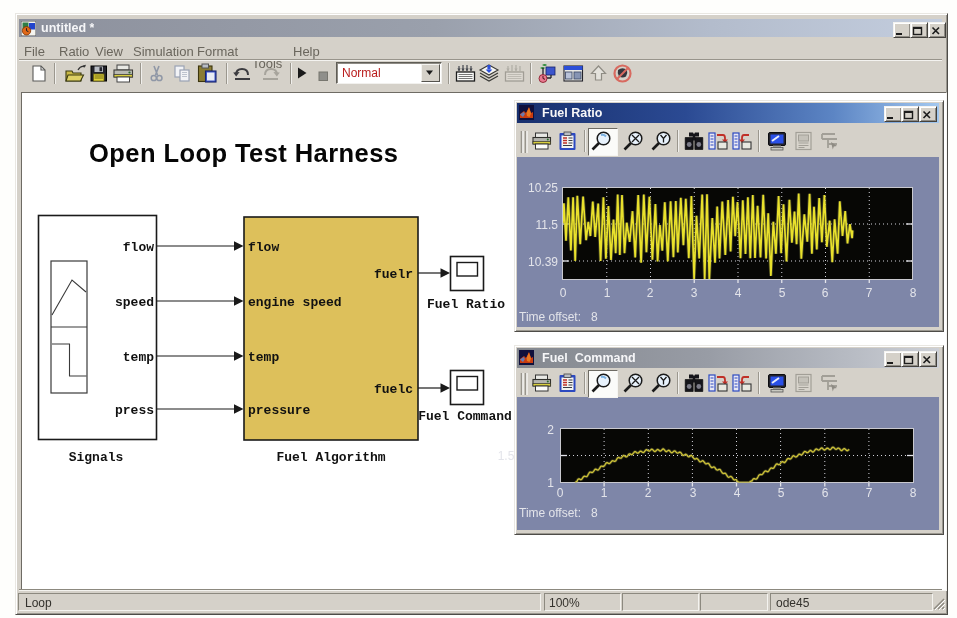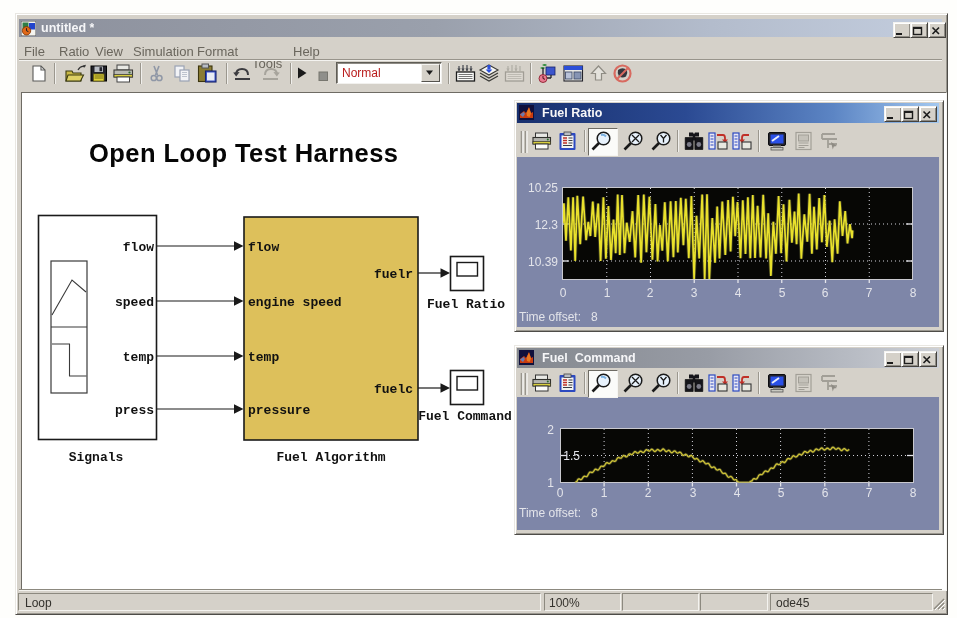--- a/index.html
+++ b/index.html
@@ -379,21 +379,21 @@
  </g>
  <clipPath id="cp1">
       <rect x="46" y="31" width="349" height="91"></rect>
     </clipPath>
  <g clip-path="url(#cp1)">
   <path d="M563.0 223.2 L563.9 203.4 L566.0 240.8 L568.3 197.4 L570.9 250.5 L573.1 197.3 L575.2 260.9 L577.3 195.9 L580.2 244.1 L583.1 196.5 L586.1 240.2 L588.3 221.9 L590.4 236.0 L592.8 201.5 L595.2 237.0 L598.2 203.5 L600.6 260.9 L603.4 197.3 L605.9 258.7 L608.4 206.0 L611.0 260.0 L613.5 219.5 L615.7 253.2 L617.7 194.5 L619.8 255.0 L622.0 195.0 L624.5 253.2 L626.7 222.7 L629.7 241.9 L632.5 211.2 L635.2 257.4 L638.2 195.0 L641.1 262.8 L643.8 194.6 L646.4 252.3 L649.4 196.7 L652.4 259.6 L655.4 204.0 L657.6 261.5 L659.9 225.0 L662.3 250.7 L664.8 202.2 L667.8 261.4 L670.6 201.4 L673.4 257.1 L675.8 201.1 L677.8 252.4 L680.8 197.8 L683.4 245.2 L685.8 198.7 L688.8 258.1 L691.4 196.0 L694.1 279.0 L696.5 215.7 L699.2 258.4 L702.2 194.6 L704.7 279.0 L707.0 194.3 L709.3 279.0 L712.3 218.1 L715.0 262.7 L717.2 206.5 L719.5 258.5 L722.3 201.6 L725.3 254.9 L728.1 200.0 L730.6 251.5 L732.9 196.7 L735.2 236.1 L737.5 202.0 L740.5 258.2 L742.8 200.4 L745.5 254.0 L747.9 197.4 L750.3 258.2 L752.8 195.0 L755.0 257.9 L757.6 205.8 L760.5 257.4 L763.2 194.8 L766.1 258.4 L768.2 213.2 L770.9 275.9 L773.3 221.7 L775.9 253.8 L778.6 196.0 L781.1 253.1 L783.5 204.3 L786.5 261.4 L789.4 199.8 L791.9 242.7 L794.5 211.6 L796.6 244.2 L798.7 193.5 L801.3 258.6 L804.3 214.3 L807.3 241.7 L809.6 193.8 L811.9 253.7 L814.0 206.7 L816.8 249.5 L819.2 198.1 L821.9 242.3 L824.4 195.0 L826.8 246.8 L829.7 220.7 L832.3 262.1 L834.6 219.4 L837.6 253.6 L839.8 201.3 L842.5 236.0 L845.2 211.0 L847.5 243.5 L849.9 224.2 L852.1 238.2 L852.6 230.4" transform="translate(-517,-157)" fill="none" stroke="#76763c" stroke-width="3.4" opacity="0.5"></path>
   <path d="M563.0 223.2 L563.9 203.4 L566.0 240.8 L568.3 197.4 L570.9 250.5 L573.1 197.3 L575.2 260.9 L577.3 195.9 L580.2 244.1 L583.1 196.5 L586.1 240.2 L588.3 221.9 L590.4 236.0 L592.8 201.5 L595.2 237.0 L598.2 203.5 L600.6 260.9 L603.4 197.3 L605.9 258.7 L608.4 206.0 L611.0 260.0 L613.5 219.5 L615.7 253.2 L617.7 194.5 L619.8 255.0 L622.0 195.0 L624.5 253.2 L626.7 222.7 L629.7 241.9 L632.5 211.2 L635.2 257.4 L638.2 195.0 L641.1 262.8 L643.8 194.6 L646.4 252.3 L649.4 196.7 L652.4 259.6 L655.4 204.0 L657.6 261.5 L659.9 225.0 L662.3 250.7 L664.8 202.2 L667.8 261.4 L670.6 201.4 L673.4 257.1 L675.8 201.1 L677.8 252.4 L680.8 197.8 L683.4 245.2 L685.8 198.7 L688.8 258.1 L691.4 196.0 L694.1 279.0 L696.5 215.7 L699.2 258.4 L702.2 194.6 L704.7 279.0 L707.0 194.3 L709.3 279.0 L712.3 218.1 L715.0 262.7 L717.2 206.5 L719.5 258.5 L722.3 201.6 L725.3 254.9 L728.1 200.0 L730.6 251.5 L732.9 196.7 L735.2 236.1 L737.5 202.0 L740.5 258.2 L742.8 200.4 L745.5 254.0 L747.9 197.4 L750.3 258.2 L752.8 195.0 L755.0 257.9 L757.6 205.8 L760.5 257.4 L763.2 194.8 L766.1 258.4 L768.2 213.2 L770.9 275.9 L773.3 221.7 L775.9 253.8 L778.6 196.0 L781.1 253.1 L783.5 204.3 L786.5 261.4 L789.4 199.8 L791.9 242.7 L794.5 211.6 L796.6 244.2 L798.7 193.5 L801.3 258.6 L804.3 214.3 L807.3 241.7 L809.6 193.8 L811.9 253.7 L814.0 206.7 L816.8 249.5 L819.2 198.1 L821.9 242.3 L824.4 195.0 L826.8 246.8 L829.7 220.7 L832.3 262.1 L834.6 219.4 L837.6 253.6 L839.8 201.3 L842.5 236.0 L845.2 211.0 L847.5 243.5 L849.9 224.2 L852.1 238.2 L852.6 230.4" transform="translate(-517,-157)" fill="none" stroke="#e9e12c" stroke-width="1.7"></path>
  </g>
 </svg>
 <div class="glab" style="left:514px;top:181px;width:44px;text-align:right">10.25</div>
-<div class="glab" style="left:514px;top:218px;width:44px;text-align:right">12.3</div>
+<div class="glab" style="left:514px;top:218px;width:44px;text-align:right">11.5</div>
 <div class="glab" style="left:514px;top:255px;width:44px;text-align:right">10.39</div>
 <div class="glab" style="left:553px;top:286px;width:20px;text-align:center">0</div>
 <div class="glab" style="left:597px;top:286px;width:20px;text-align:center">1</div>
 <div class="glab" style="left:640px;top:286px;width:20px;text-align:center">2</div>
 <div class="glab" style="left:684px;top:286px;width:20px;text-align:center">3</div>
 <div class="glab" style="left:728px;top:286px;width:20px;text-align:center">4</div>
 <div class="glab" style="left:772px;top:286px;width:20px;text-align:center">5</div>
 <div class="glab" style="left:815px;top:286px;width:20px;text-align:center">6</div>
 <div class="glab" style="left:859px;top:286px;width:20px;text-align:center">7</div>
 <div class="glab" style="left:903px;top:286px;width:20px;text-align:center">8</div>
@@ -521,21 +521,21 @@
  </g>
  <clipPath id="cp2">
       <rect x="44" y="32" width="352" height="53.5"></rect>
     </clipPath>
  <g clip-path="url(#cp2)">
   <path d="M575.0 482.5 L575.5 482.2 L576.1 481.8 L576.6 481.5 L577.1 481.2 L577.6 479.8 L578.2 479.2 L578.7 478.9 L579.2 479.0 L579.8 479.2 L580.3 479.5 L580.8 479.7 L581.4 479.5 L581.9 479.1 L582.4 478.3 L582.9 477.5 L583.5 476.8 L584.0 476.4 L584.5 476.2 L585.1 476.3 L585.6 476.5 L586.1 476.7 L586.7 476.6 L587.2 476.2 L587.7 475.4 L588.2 474.5 L588.8 473.5 L589.3 472.7 L589.8 472.2 L590.4 472.1 L590.9 472.2 L591.4 472.4 L591.9 472.5 L592.5 472.4 L593.0 472.0 L593.5 471.4 L594.1 470.6 L594.6 469.8 L595.1 469.3 L595.7 469.1 L596.2 469.3 L596.7 469.6 L597.2 469.9 L597.8 470.1 L598.3 469.9 L598.8 469.4 L599.4 468.6 L599.9 467.8 L600.4 467.0 L600.9 466.4 L601.5 466.2 L602.0 466.2 L602.5 466.4 L603.1 466.5 L603.6 466.4 L604.1 466.1 L604.7 465.4 L605.2 464.5 L605.7 463.7 L606.2 463.0 L606.8 462.6 L607.3 462.6 L607.8 462.9 L608.4 463.3 L608.9 463.5 L609.4 463.6 L609.9 463.3 L610.5 462.8 L611.0 462.1 L611.5 461.4 L612.1 460.9 L612.6 460.7 L613.1 460.8 L613.7 461.0 L614.2 461.3 L614.7 461.4 L615.2 461.2 L615.8 460.7 L616.3 459.9 L616.8 459.0 L617.4 458.2 L617.9 457.7 L618.4 457.5 L619.0 457.6 L619.5 457.9 L620.0 458.1 L620.5 458.2 L621.1 458.1 L621.6 457.6 L622.1 456.9 L622.7 456.2 L623.2 455.7 L623.7 455.5 L624.2 455.6 L624.8 456.0 L625.3 456.4 L625.8 456.8 L626.4 456.9 L626.9 456.7 L627.4 456.1 L628.0 455.4 L628.5 454.7 L629.0 454.1 L629.5 453.9 L630.1 454.0 L630.6 454.2 L631.1 454.5 L631.7 454.7 L632.2 454.5 L632.7 454.1 L633.2 453.4 L633.8 452.7 L634.3 452.0 L634.8 451.7 L635.4 451.6 L635.9 451.9 L636.4 452.4 L637.0 452.9 L637.5 453.2 L638.0 453.2 L638.5 452.9 L639.1 452.3 L639.6 451.8 L640.1 451.3 L640.7 451.1 L641.2 451.3 L641.7 451.7 L642.2 452.1 L642.8 452.5 L643.3 452.6 L643.8 452.3 L644.4 451.8 L644.9 451.1 L645.4 450.4 L646.0 449.9 L646.5 449.7 L647.0 449.8 L647.5 450.2 L648.1 450.6 L648.6 451.0 L649.1 451.1 L649.7 450.9 L650.2 450.4 L650.7 449.9 L651.3 449.4 L651.8 449.2 L652.3 449.4 L652.8 449.8 L653.4 450.4 L653.9 451.0 L654.4 451.4 L655.0 451.5 L655.5 451.3 L656.0 450.8 L656.5 450.2 L657.1 449.7 L657.6 449.5 L658.1 449.6 L658.7 450.0 L659.2 450.5 L659.7 450.9 L660.3 451.1 L660.8 450.9 L661.3 450.5 L661.8 449.9 L662.4 449.4 L662.9 449.0 L663.4 449.0 L664.0 449.4 L664.5 449.9 L665.0 450.6 L665.5 451.2 L666.1 451.5 L666.6 451.5 L667.1 451.2 L667.7 450.8 L668.2 450.5 L668.7 450.3 L669.3 450.5 L669.8 451.0 L670.3 451.6 L670.8 452.2 L671.4 452.6 L671.9 452.7 L672.4 452.5 L673.0 452.0 L673.5 451.4 L674.0 451.0 L674.5 450.9 L675.1 451.0 L675.6 451.5 L676.1 452.1 L676.7 452.7 L677.2 453.0 L677.7 453.1 L678.3 452.9 L678.8 452.6 L679.3 452.2 L679.8 452.1 L680.4 452.3 L680.9 452.7 L681.4 453.5 L682.0 454.3 L682.5 455.0 L683.0 455.4 L683.6 455.4 L684.1 455.2 L684.6 454.8 L685.1 454.5 L685.7 454.3 L686.2 454.5 L686.7 454.9 L687.3 455.5 L687.8 456.2 L688.3 456.6 L688.8 456.8 L689.4 456.6 L689.9 456.3 L690.4 455.8 L691.0 455.5 L691.5 455.5 L692.0 455.9 L692.6 456.5 L693.1 457.3 L693.6 458.1 L694.1 458.7 L694.7 459.0 L695.2 459.0 L695.7 458.8 L696.3 458.5 L696.8 458.5 L697.3 458.7 L697.8 459.2 L698.4 459.9 L698.9 460.7 L699.4 461.4 L700.0 461.8 L700.5 461.8 L701.0 461.6 L701.6 461.2 L702.1 460.8 L702.6 460.7 L703.1 460.9 L703.7 461.4 L704.2 462.1 L704.7 462.8 L705.3 463.4 L705.8 463.8 L706.3 463.8 L706.8 463.6 L707.4 463.4 L707.9 463.3 L708.4 463.4 L709.0 463.9 L709.5 464.7 L710.0 465.6 L710.6 466.5 L711.1 467.2 L711.6 467.5 L712.1 467.5 L712.7 467.3 L713.2 467.0 L713.7 466.9 L714.3 467.1 L714.8 467.5 L715.3 468.2 L715.8 469.0 L716.4 469.6 L716.9 470.0 L717.4 470.1 L718.0 469.9 L718.5 469.6 L719.0 469.3 L719.6 469.3 L720.1 469.6 L720.6 470.2 L721.1 471.1 L721.7 472.0 L722.2 472.8 L722.7 473.3 L723.3 473.5 L723.8 473.4 L724.3 473.3 L724.9 473.2 L725.4 473.4 L725.9 473.9 L726.4 474.7 L727.0 475.6 L727.5 476.4 L728.0 477.0 L728.6 477.3 L729.1 477.2 L729.6 477.0 L730.1 476.6 L730.7 476.5 L731.2 476.6 L731.7 477.0 L732.3 477.7 L732.8 478.5 L733.3 479.3 L733.9 479.8 L734.4 480.0 L734.9 479.9 L735.4 479.7 L736.0 479.6 L736.5 479.7 L737.0 481.2 L737.6 481.5 L738.1 481.8 L738.6 482.2 L739.1 482.5 L739.7 482.5 L740.2 482.5 L740.7 482.5 L741.3 482.5 L741.8 482.5 L742.3 482.5 L742.9 482.5 L743.4 482.5 L743.9 482.5 L744.4 482.5 L745.0 482.5 L745.5 482.5 L746.0 482.5 L746.6 482.5 L747.1 482.5 L747.6 482.5 L748.1 482.5 L748.7 482.5 L749.2 482.3 L749.7 481.9 L750.3 481.6 L750.8 481.2 L751.3 480.9 L751.9 481.0 L752.4 480.2 L752.9 479.4 L753.4 478.9 L754.0 478.6 L754.5 478.6 L755.0 478.8 L755.6 479.0 L756.1 479.1 L756.6 478.9 L757.2 478.3 L757.7 477.4 L758.2 476.5 L758.7 475.5 L759.3 474.9 L759.8 474.5 L760.3 474.4 L760.9 474.6 L761.4 474.7 L761.9 474.7 L762.4 474.3 L763.0 473.7 L763.5 472.9 L764.0 472.1 L764.6 471.4 L765.1 471.0 L765.6 470.9 L766.2 471.1 L766.7 471.5 L767.2 471.7 L767.7 471.8 L768.3 471.4 L768.8 470.8 L769.3 470.0 L769.9 469.2 L770.4 468.5 L770.9 468.1 L771.4 468.0 L772.0 468.1 L772.5 468.3 L773.0 468.3 L773.6 468.1 L774.1 467.5 L774.6 466.7 L775.2 465.7 L775.7 464.9 L776.2 464.2 L776.7 464.0 L777.3 464.0 L777.8 464.3 L778.3 464.6 L778.9 464.7 L779.4 464.6 L779.9 464.1 L780.4 463.4 L781.0 462.7 L781.5 462.1 L782.0 461.7 L782.6 461.7 L783.1 461.9 L783.6 462.2 L784.2 462.5 L784.7 462.5 L785.2 462.1 L785.7 461.4 L786.3 460.6 L786.8 459.7 L787.3 459.0 L787.9 458.6 L788.4 458.5 L788.9 458.6 L789.4 458.9 L790.0 459.0 L790.5 458.9 L791.0 458.5 L791.6 457.8 L792.1 457.0 L792.6 456.3 L793.2 455.9 L793.7 455.8 L794.2 456.0 L794.7 456.4 L795.3 456.8 L795.8 457.1 L796.3 457.0 L796.9 456.6 L797.4 456.0 L797.9 455.3 L798.5 454.6 L799.0 454.2 L799.5 454.2 L800.0 454.3 L800.6 454.6 L801.1 454.8 L801.6 454.9 L802.2 454.5 L802.7 453.9 L803.2 453.1 L803.7 452.3 L804.3 451.7 L804.8 451.4 L805.3 451.5 L805.9 451.8 L806.4 452.2 L806.9 452.6 L807.5 452.7 L808.0 452.5 L808.5 452.0 L809.0 451.4 L809.6 450.9 L810.1 450.5 L810.6 450.5 L811.2 450.8 L811.7 451.2 L812.2 451.7 L812.7 452.0 L813.3 451.9 L813.8 451.5 L814.3 450.9 L814.9 450.1 L815.4 449.5 L815.9 449.1 L816.5 449.0 L817.0 449.2 L817.5 449.6 L818.0 450.0 L818.6 450.1 L819.1 450.0 L819.6 449.6 L820.2 449.0 L820.7 448.4 L821.2 448.0 L821.7 447.9 L822.3 448.1 L822.8 448.6 L823.3 449.2 L823.9 449.8 L824.4 450.0 L824.9 449.9 L825.5 449.5 L826.0 449.0 L826.5 448.5 L827.0 448.2 L827.6 448.1 L828.1 448.4 L828.6 448.8 L829.2 449.3 L829.7 449.6 L830.2 449.6 L830.8 449.2 L831.3 448.7 L831.8 448.0 L832.3 447.5 L832.9 447.2 L833.4 447.3 L833.9 447.7 L834.5 448.3 L835.0 448.8 L835.5 449.2 L836.0 449.3 L836.6 449.1 L837.1 448.8 L837.6 448.3 L838.2 448.1 L838.7 448.1 L839.2 448.5 L839.8 449.0 L840.3 449.7 L840.8 450.3 L841.3 450.5 L841.9 450.5 L842.4 450.1 L842.9 449.6 L843.5 449.1 L844.0 448.7 L844.5 448.7 L845.0 449.0 L845.6 449.5 L846.1 450.1 L846.6 450.5 L847.2 450.7 L847.7 450.5 L848.2 450.1 L848.8 449.7 L849.3 449.4" transform="translate(-517,-397)" fill="none" stroke="#6e6e38" stroke-width="2.8" opacity="0.5"></path>
   <path d="M575.0 482.5 L575.5 482.2 L576.1 481.8 L576.6 481.5 L577.1 481.2 L577.6 479.8 L578.2 479.2 L578.7 478.9 L579.2 479.0 L579.8 479.2 L580.3 479.5 L580.8 479.7 L581.4 479.5 L581.9 479.1 L582.4 478.3 L582.9 477.5 L583.5 476.8 L584.0 476.4 L584.5 476.2 L585.1 476.3 L585.6 476.5 L586.1 476.7 L586.7 476.6 L587.2 476.2 L587.7 475.4 L588.2 474.5 L588.8 473.5 L589.3 472.7 L589.8 472.2 L590.4 472.1 L590.9 472.2 L591.4 472.4 L591.9 472.5 L592.5 472.4 L593.0 472.0 L593.5 471.4 L594.1 470.6 L594.6 469.8 L595.1 469.3 L595.7 469.1 L596.2 469.3 L596.7 469.6 L597.2 469.9 L597.8 470.1 L598.3 469.9 L598.8 469.4 L599.4 468.6 L599.9 467.8 L600.4 467.0 L600.9 466.4 L601.5 466.2 L602.0 466.2 L602.5 466.4 L603.1 466.5 L603.6 466.4 L604.1 466.1 L604.7 465.4 L605.2 464.5 L605.7 463.7 L606.2 463.0 L606.8 462.6 L607.3 462.6 L607.8 462.9 L608.4 463.3 L608.9 463.5 L609.4 463.6 L609.9 463.3 L610.5 462.8 L611.0 462.1 L611.5 461.4 L612.1 460.9 L612.6 460.7 L613.1 460.8 L613.7 461.0 L614.2 461.3 L614.7 461.4 L615.2 461.2 L615.8 460.7 L616.3 459.9 L616.8 459.0 L617.4 458.2 L617.9 457.7 L618.4 457.5 L619.0 457.6 L619.5 457.9 L620.0 458.1 L620.5 458.2 L621.1 458.1 L621.6 457.6 L622.1 456.9 L622.7 456.2 L623.2 455.7 L623.7 455.5 L624.2 455.6 L624.8 456.0 L625.3 456.4 L625.8 456.8 L626.4 456.9 L626.9 456.7 L627.4 456.1 L628.0 455.4 L628.5 454.7 L629.0 454.1 L629.5 453.9 L630.1 454.0 L630.6 454.2 L631.1 454.5 L631.7 454.7 L632.2 454.5 L632.7 454.1 L633.2 453.4 L633.8 452.7 L634.3 452.0 L634.8 451.7 L635.4 451.6 L635.9 451.9 L636.4 452.4 L637.0 452.9 L637.5 453.2 L638.0 453.2 L638.5 452.9 L639.1 452.3 L639.6 451.8 L640.1 451.3 L640.7 451.1 L641.2 451.3 L641.7 451.7 L642.2 452.1 L642.8 452.5 L643.3 452.6 L643.8 452.3 L644.4 451.8 L644.9 451.1 L645.4 450.4 L646.0 449.9 L646.5 449.7 L647.0 449.8 L647.5 450.2 L648.1 450.6 L648.6 451.0 L649.1 451.1 L649.7 450.9 L650.2 450.4 L650.7 449.9 L651.3 449.4 L651.8 449.2 L652.3 449.4 L652.8 449.8 L653.4 450.4 L653.9 451.0 L654.4 451.4 L655.0 451.5 L655.5 451.3 L656.0 450.8 L656.5 450.2 L657.1 449.7 L657.6 449.5 L658.1 449.6 L658.7 450.0 L659.2 450.5 L659.7 450.9 L660.3 451.1 L660.8 450.9 L661.3 450.5 L661.8 449.9 L662.4 449.4 L662.9 449.0 L663.4 449.0 L664.0 449.4 L664.5 449.9 L665.0 450.6 L665.5 451.2 L666.1 451.5 L666.6 451.5 L667.1 451.2 L667.7 450.8 L668.2 450.5 L668.7 450.3 L669.3 450.5 L669.8 451.0 L670.3 451.6 L670.8 452.2 L671.4 452.6 L671.9 452.7 L672.4 452.5 L673.0 452.0 L673.5 451.4 L674.0 451.0 L674.5 450.9 L675.1 451.0 L675.6 451.5 L676.1 452.1 L676.7 452.7 L677.2 453.0 L677.7 453.1 L678.3 452.9 L678.8 452.6 L679.3 452.2 L679.8 452.1 L680.4 452.3 L680.9 452.7 L681.4 453.5 L682.0 454.3 L682.5 455.0 L683.0 455.4 L683.6 455.4 L684.1 455.2 L684.6 454.8 L685.1 454.5 L685.7 454.3 L686.2 454.5 L686.7 454.9 L687.3 455.5 L687.8 456.2 L688.3 456.6 L688.8 456.8 L689.4 456.6 L689.9 456.3 L690.4 455.8 L691.0 455.5 L691.5 455.5 L692.0 455.9 L692.6 456.5 L693.1 457.3 L693.6 458.1 L694.1 458.7 L694.7 459.0 L695.2 459.0 L695.7 458.8 L696.3 458.5 L696.8 458.5 L697.3 458.7 L697.8 459.2 L698.4 459.9 L698.9 460.7 L699.4 461.4 L700.0 461.8 L700.5 461.8 L701.0 461.6 L701.6 461.2 L702.1 460.8 L702.6 460.7 L703.1 460.9 L703.7 461.4 L704.2 462.1 L704.7 462.8 L705.3 463.4 L705.8 463.8 L706.3 463.8 L706.8 463.6 L707.4 463.4 L707.9 463.3 L708.4 463.4 L709.0 463.9 L709.5 464.7 L710.0 465.6 L710.6 466.5 L711.1 467.2 L711.6 467.5 L712.1 467.5 L712.7 467.3 L713.2 467.0 L713.7 466.9 L714.3 467.1 L714.8 467.5 L715.3 468.2 L715.8 469.0 L716.4 469.6 L716.9 470.0 L717.4 470.1 L718.0 469.9 L718.5 469.6 L719.0 469.3 L719.6 469.3 L720.1 469.6 L720.6 470.2 L721.1 471.1 L721.7 472.0 L722.2 472.8 L722.7 473.3 L723.3 473.5 L723.8 473.4 L724.3 473.3 L724.9 473.2 L725.4 473.4 L725.9 473.9 L726.4 474.7 L727.0 475.6 L727.5 476.4 L728.0 477.0 L728.6 477.3 L729.1 477.2 L729.6 477.0 L730.1 476.6 L730.7 476.5 L731.2 476.6 L731.7 477.0 L732.3 477.7 L732.8 478.5 L733.3 479.3 L733.9 479.8 L734.4 480.0 L734.9 479.9 L735.4 479.7 L736.0 479.6 L736.5 479.7 L737.0 481.2 L737.6 481.5 L738.1 481.8 L738.6 482.2 L739.1 482.5 L739.7 482.5 L740.2 482.5 L740.7 482.5 L741.3 482.5 L741.8 482.5 L742.3 482.5 L742.9 482.5 L743.4 482.5 L743.9 482.5 L744.4 482.5 L745.0 482.5 L745.5 482.5 L746.0 482.5 L746.6 482.5 L747.1 482.5 L747.6 482.5 L748.1 482.5 L748.7 482.5 L749.2 482.3 L749.7 481.9 L750.3 481.6 L750.8 481.2 L751.3 480.9 L751.9 481.0 L752.4 480.2 L752.9 479.4 L753.4 478.9 L754.0 478.6 L754.5 478.6 L755.0 478.8 L755.6 479.0 L756.1 479.1 L756.6 478.9 L757.2 478.3 L757.7 477.4 L758.2 476.5 L758.7 475.5 L759.3 474.9 L759.8 474.5 L760.3 474.4 L760.9 474.6 L761.4 474.7 L761.9 474.7 L762.4 474.3 L763.0 473.7 L763.5 472.9 L764.0 472.1 L764.6 471.4 L765.1 471.0 L765.6 470.9 L766.2 471.1 L766.7 471.5 L767.2 471.7 L767.7 471.8 L768.3 471.4 L768.8 470.8 L769.3 470.0 L769.9 469.2 L770.4 468.5 L770.9 468.1 L771.4 468.0 L772.0 468.1 L772.5 468.3 L773.0 468.3 L773.6 468.1 L774.1 467.5 L774.6 466.7 L775.2 465.7 L775.7 464.9 L776.2 464.2 L776.7 464.0 L777.3 464.0 L777.8 464.3 L778.3 464.6 L778.9 464.7 L779.4 464.6 L779.9 464.1 L780.4 463.4 L781.0 462.7 L781.5 462.1 L782.0 461.7 L782.6 461.7 L783.1 461.9 L783.6 462.2 L784.2 462.5 L784.7 462.5 L785.2 462.1 L785.7 461.4 L786.3 460.6 L786.8 459.7 L787.3 459.0 L787.9 458.6 L788.4 458.5 L788.9 458.6 L789.4 458.9 L790.0 459.0 L790.5 458.9 L791.0 458.5 L791.6 457.8 L792.1 457.0 L792.6 456.3 L793.2 455.9 L793.7 455.8 L794.2 456.0 L794.7 456.4 L795.3 456.8 L795.8 457.1 L796.3 457.0 L796.9 456.6 L797.4 456.0 L797.9 455.3 L798.5 454.6 L799.0 454.2 L799.5 454.2 L800.0 454.3 L800.6 454.6 L801.1 454.8 L801.6 454.9 L802.2 454.5 L802.7 453.9 L803.2 453.1 L803.7 452.3 L804.3 451.7 L804.8 451.4 L805.3 451.5 L805.9 451.8 L806.4 452.2 L806.9 452.6 L807.5 452.7 L808.0 452.5 L808.5 452.0 L809.0 451.4 L809.6 450.9 L810.1 450.5 L810.6 450.5 L811.2 450.8 L811.7 451.2 L812.2 451.7 L812.7 452.0 L813.3 451.9 L813.8 451.5 L814.3 450.9 L814.9 450.1 L815.4 449.5 L815.9 449.1 L816.5 449.0 L817.0 449.2 L817.5 449.6 L818.0 450.0 L818.6 450.1 L819.1 450.0 L819.6 449.6 L820.2 449.0 L820.7 448.4 L821.2 448.0 L821.7 447.9 L822.3 448.1 L822.8 448.6 L823.3 449.2 L823.9 449.8 L824.4 450.0 L824.9 449.9 L825.5 449.5 L826.0 449.0 L826.5 448.5 L827.0 448.2 L827.6 448.1 L828.1 448.4 L828.6 448.8 L829.2 449.3 L829.7 449.6 L830.2 449.6 L830.8 449.2 L831.3 448.7 L831.8 448.0 L832.3 447.5 L832.9 447.2 L833.4 447.3 L833.9 447.7 L834.5 448.3 L835.0 448.8 L835.5 449.2 L836.0 449.3 L836.6 449.1 L837.1 448.8 L837.6 448.3 L838.2 448.1 L838.7 448.1 L839.2 448.5 L839.8 449.0 L840.3 449.7 L840.8 450.3 L841.3 450.5 L841.9 450.5 L842.4 450.1 L842.9 449.6 L843.5 449.1 L844.0 448.7 L844.5 448.7 L845.0 449.0 L845.6 449.5 L846.1 450.1 L846.6 450.5 L847.2 450.7 L847.7 450.5 L848.2 450.1 L848.8 449.7 L849.3 449.4" transform="translate(-517,-397)" fill="none" stroke="#cdc136" stroke-width="1.3"></path>
  </g>
 </svg>
 <div class="glab" style="left:514px;top:423px;width:40px;text-align:right">2</div>
-<div class="glab" style="left:540px;top:449px;width:40px;text-align:right">1.5</div>
+<div class="glab" style="left:486px;top:449px;width:40px;text-align:center">1.5</div>
 <div class="glab" style="left:514px;top:476px;width:40px;text-align:right">1</div>
 <div class="glab" style="left:550px;top:486px;width:20px;text-align:center">0</div>
 <div class="glab" style="left:594px;top:486px;width:20px;text-align:center">1</div>
 <div class="glab" style="left:638px;top:486px;width:20px;text-align:center">2</div>
 <div class="glab" style="left:683px;top:486px;width:20px;text-align:center">3</div>
 <div class="glab" style="left:727px;top:486px;width:20px;text-align:center">4</div>
 <div class="glab" style="left:771px;top:486px;width:20px;text-align:center">5</div>
 <div class="glab" style="left:815px;top:486px;width:20px;text-align:center">6</div>
 <div class="glab" style="left:859px;top:486px;width:20px;text-align:center">7</div>
 <div class="glab" style="left:903px;top:486px;width:20px;text-align:center">8</div>

